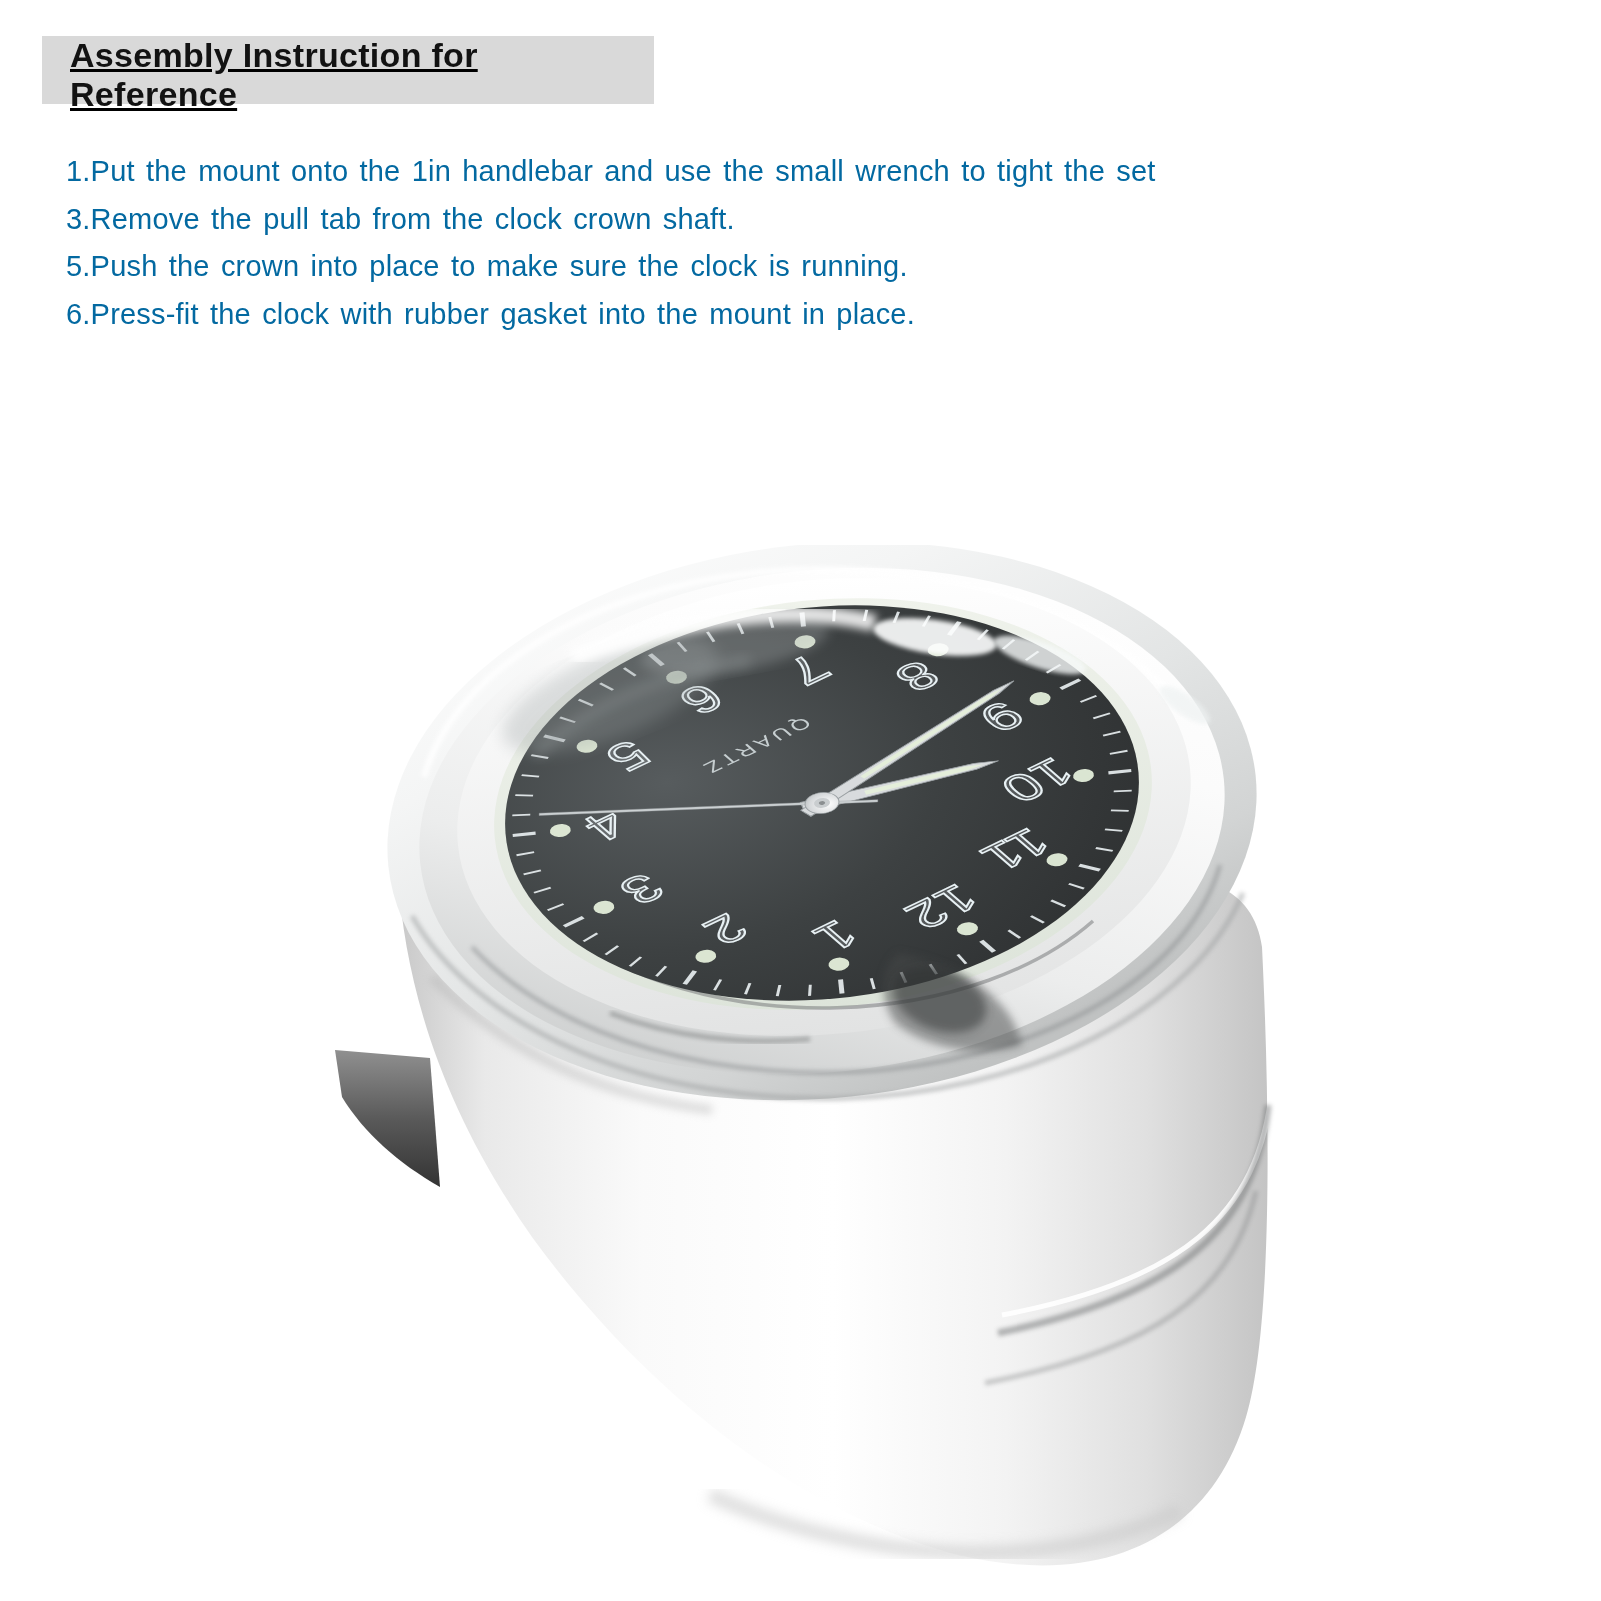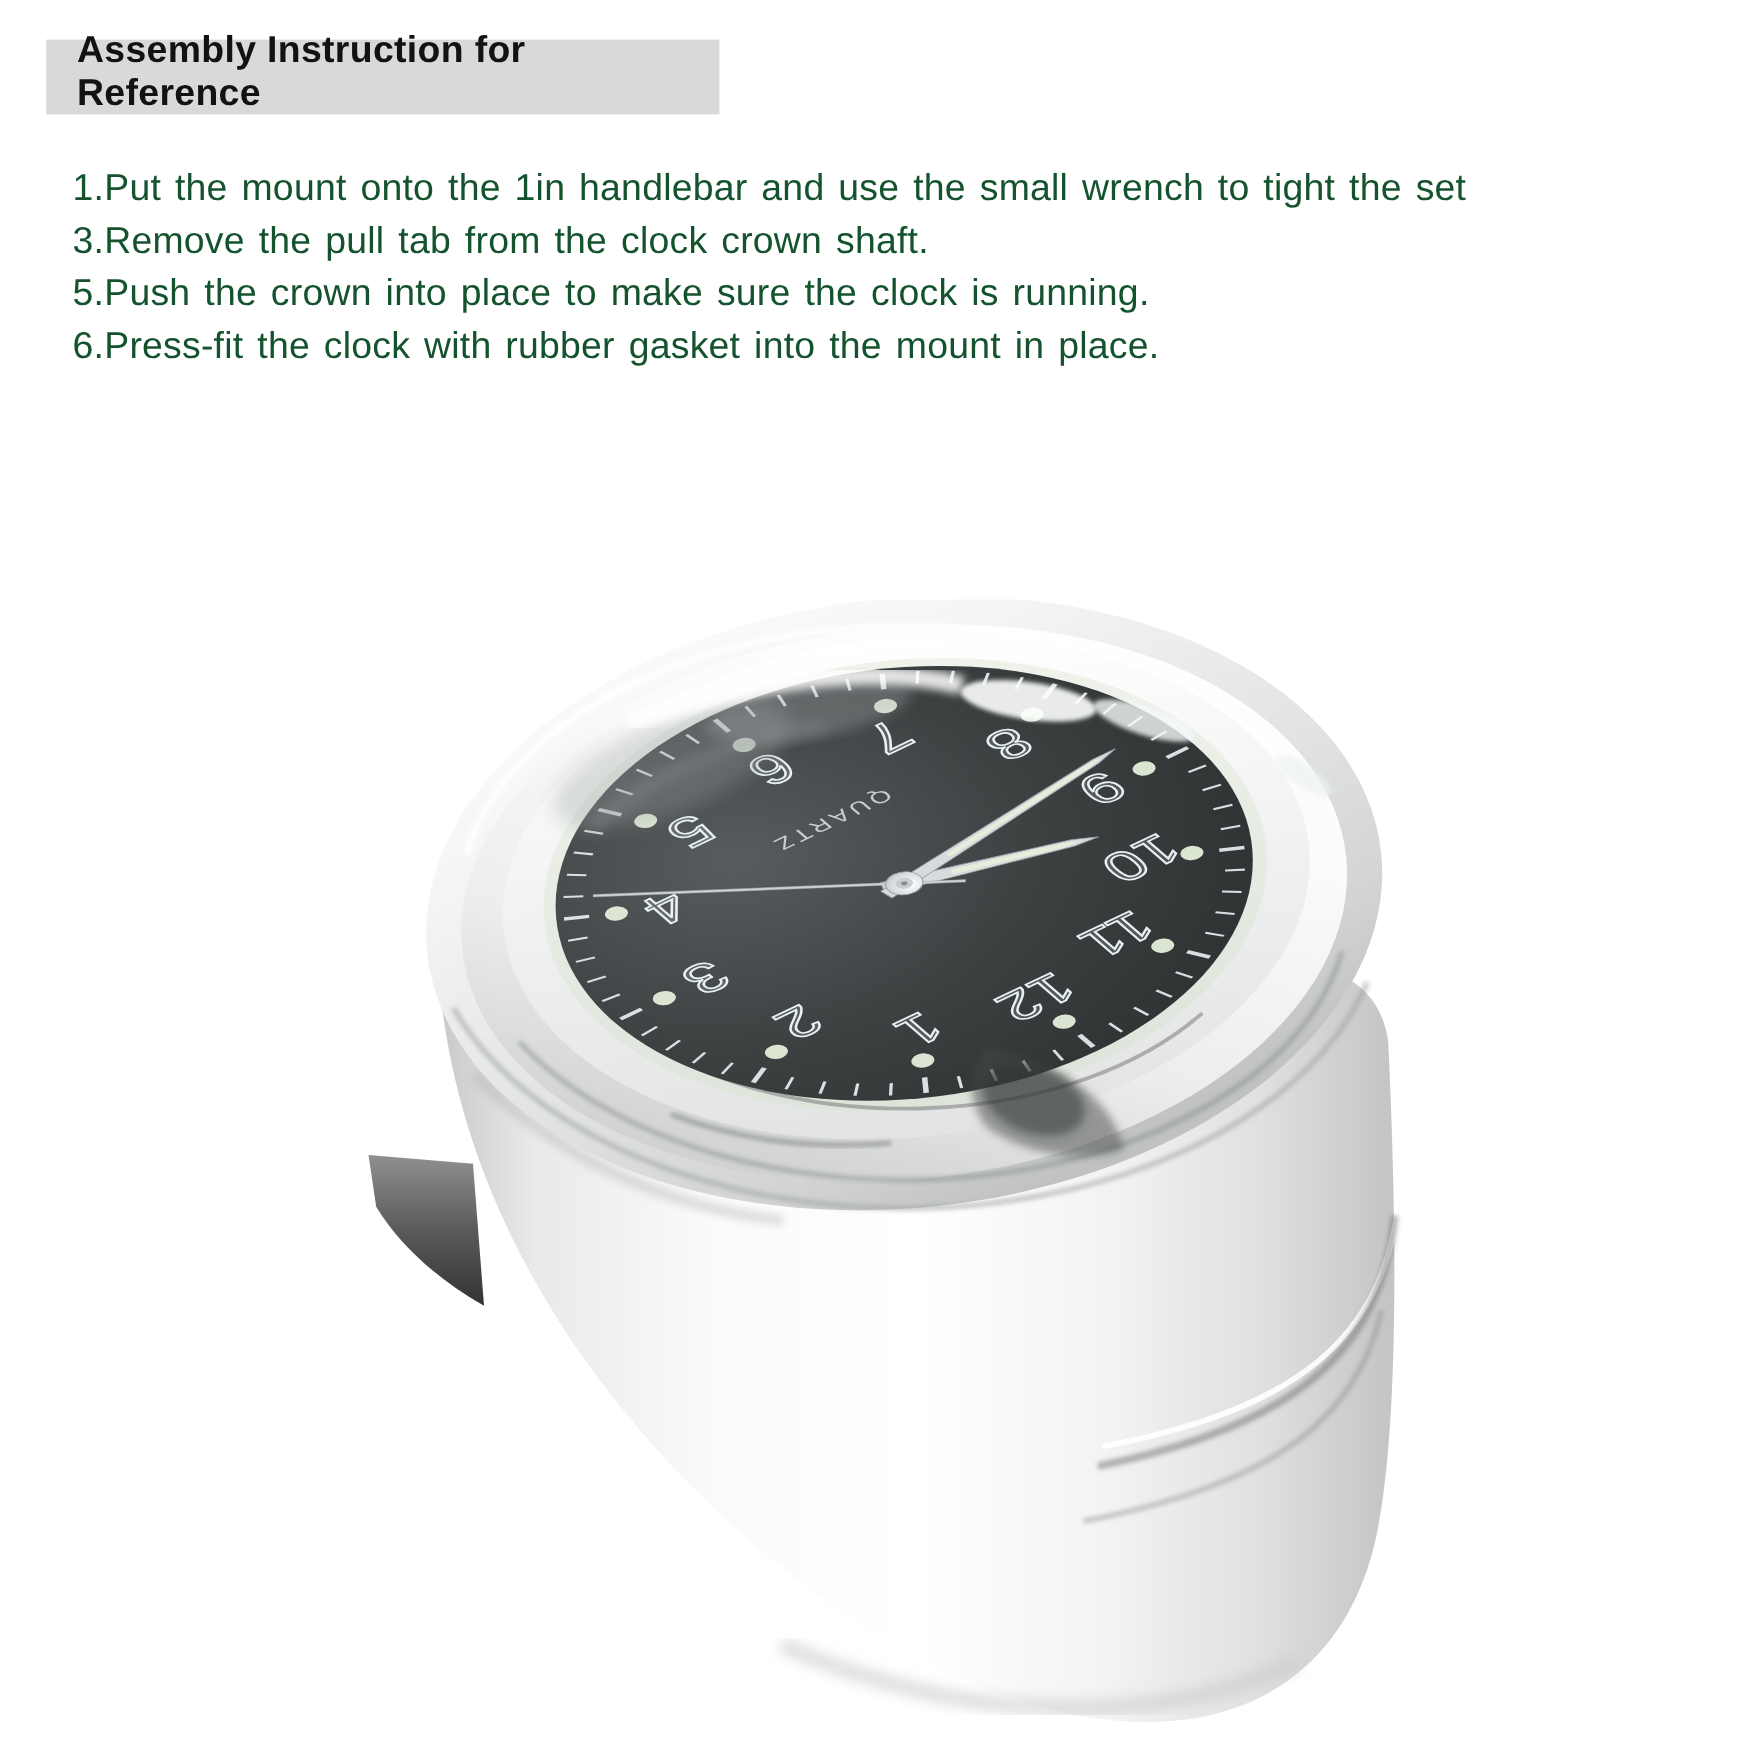--- a/index.html
+++ b/index.html
@@ -1,22 +1,22 @@
 <!DOCTYPE html>
 <html><head>
 <meta charset="utf-8">
 <style>
   html,body{margin:0;padding:0;background:#ffffff;}
   .page{position:relative;width:1601px;height:1601px;background:#ffffff;overflow:hidden;
         font-family:"Liberation Sans", sans-serif;}
   .header-bar{position:absolute;left:42px;top:36px;width:612px;height:68px;background:#d9d9d9;
-              display:flex;align-items:flex-end;}
+              display:flex;align-items:flex-start;text-decoration:underline;}
   .header-bar .title{margin-left:28px;font-size:34px;font-weight:bold;color:#121212;letter-spacing:.3px;}
   .instructions{position:absolute;left:66px;top:148px;}
-  .instr-line{font-size:34px;line-height:47.6px;color:#14532d;white-space:nowrap;
+  .instr-line{font-size:29px;line-height:47.6px;color:#0369a1;white-space:nowrap;
               letter-spacing:.2px;word-spacing:3px;}
   .photo-wrap{position:absolute;left:280px;top:545px;width:1060px;height:1030px;}
   svg{display:block;}
 </style>
 </head>
 <body>
 
 <div class="page">
 
   <div class="header-bar">

